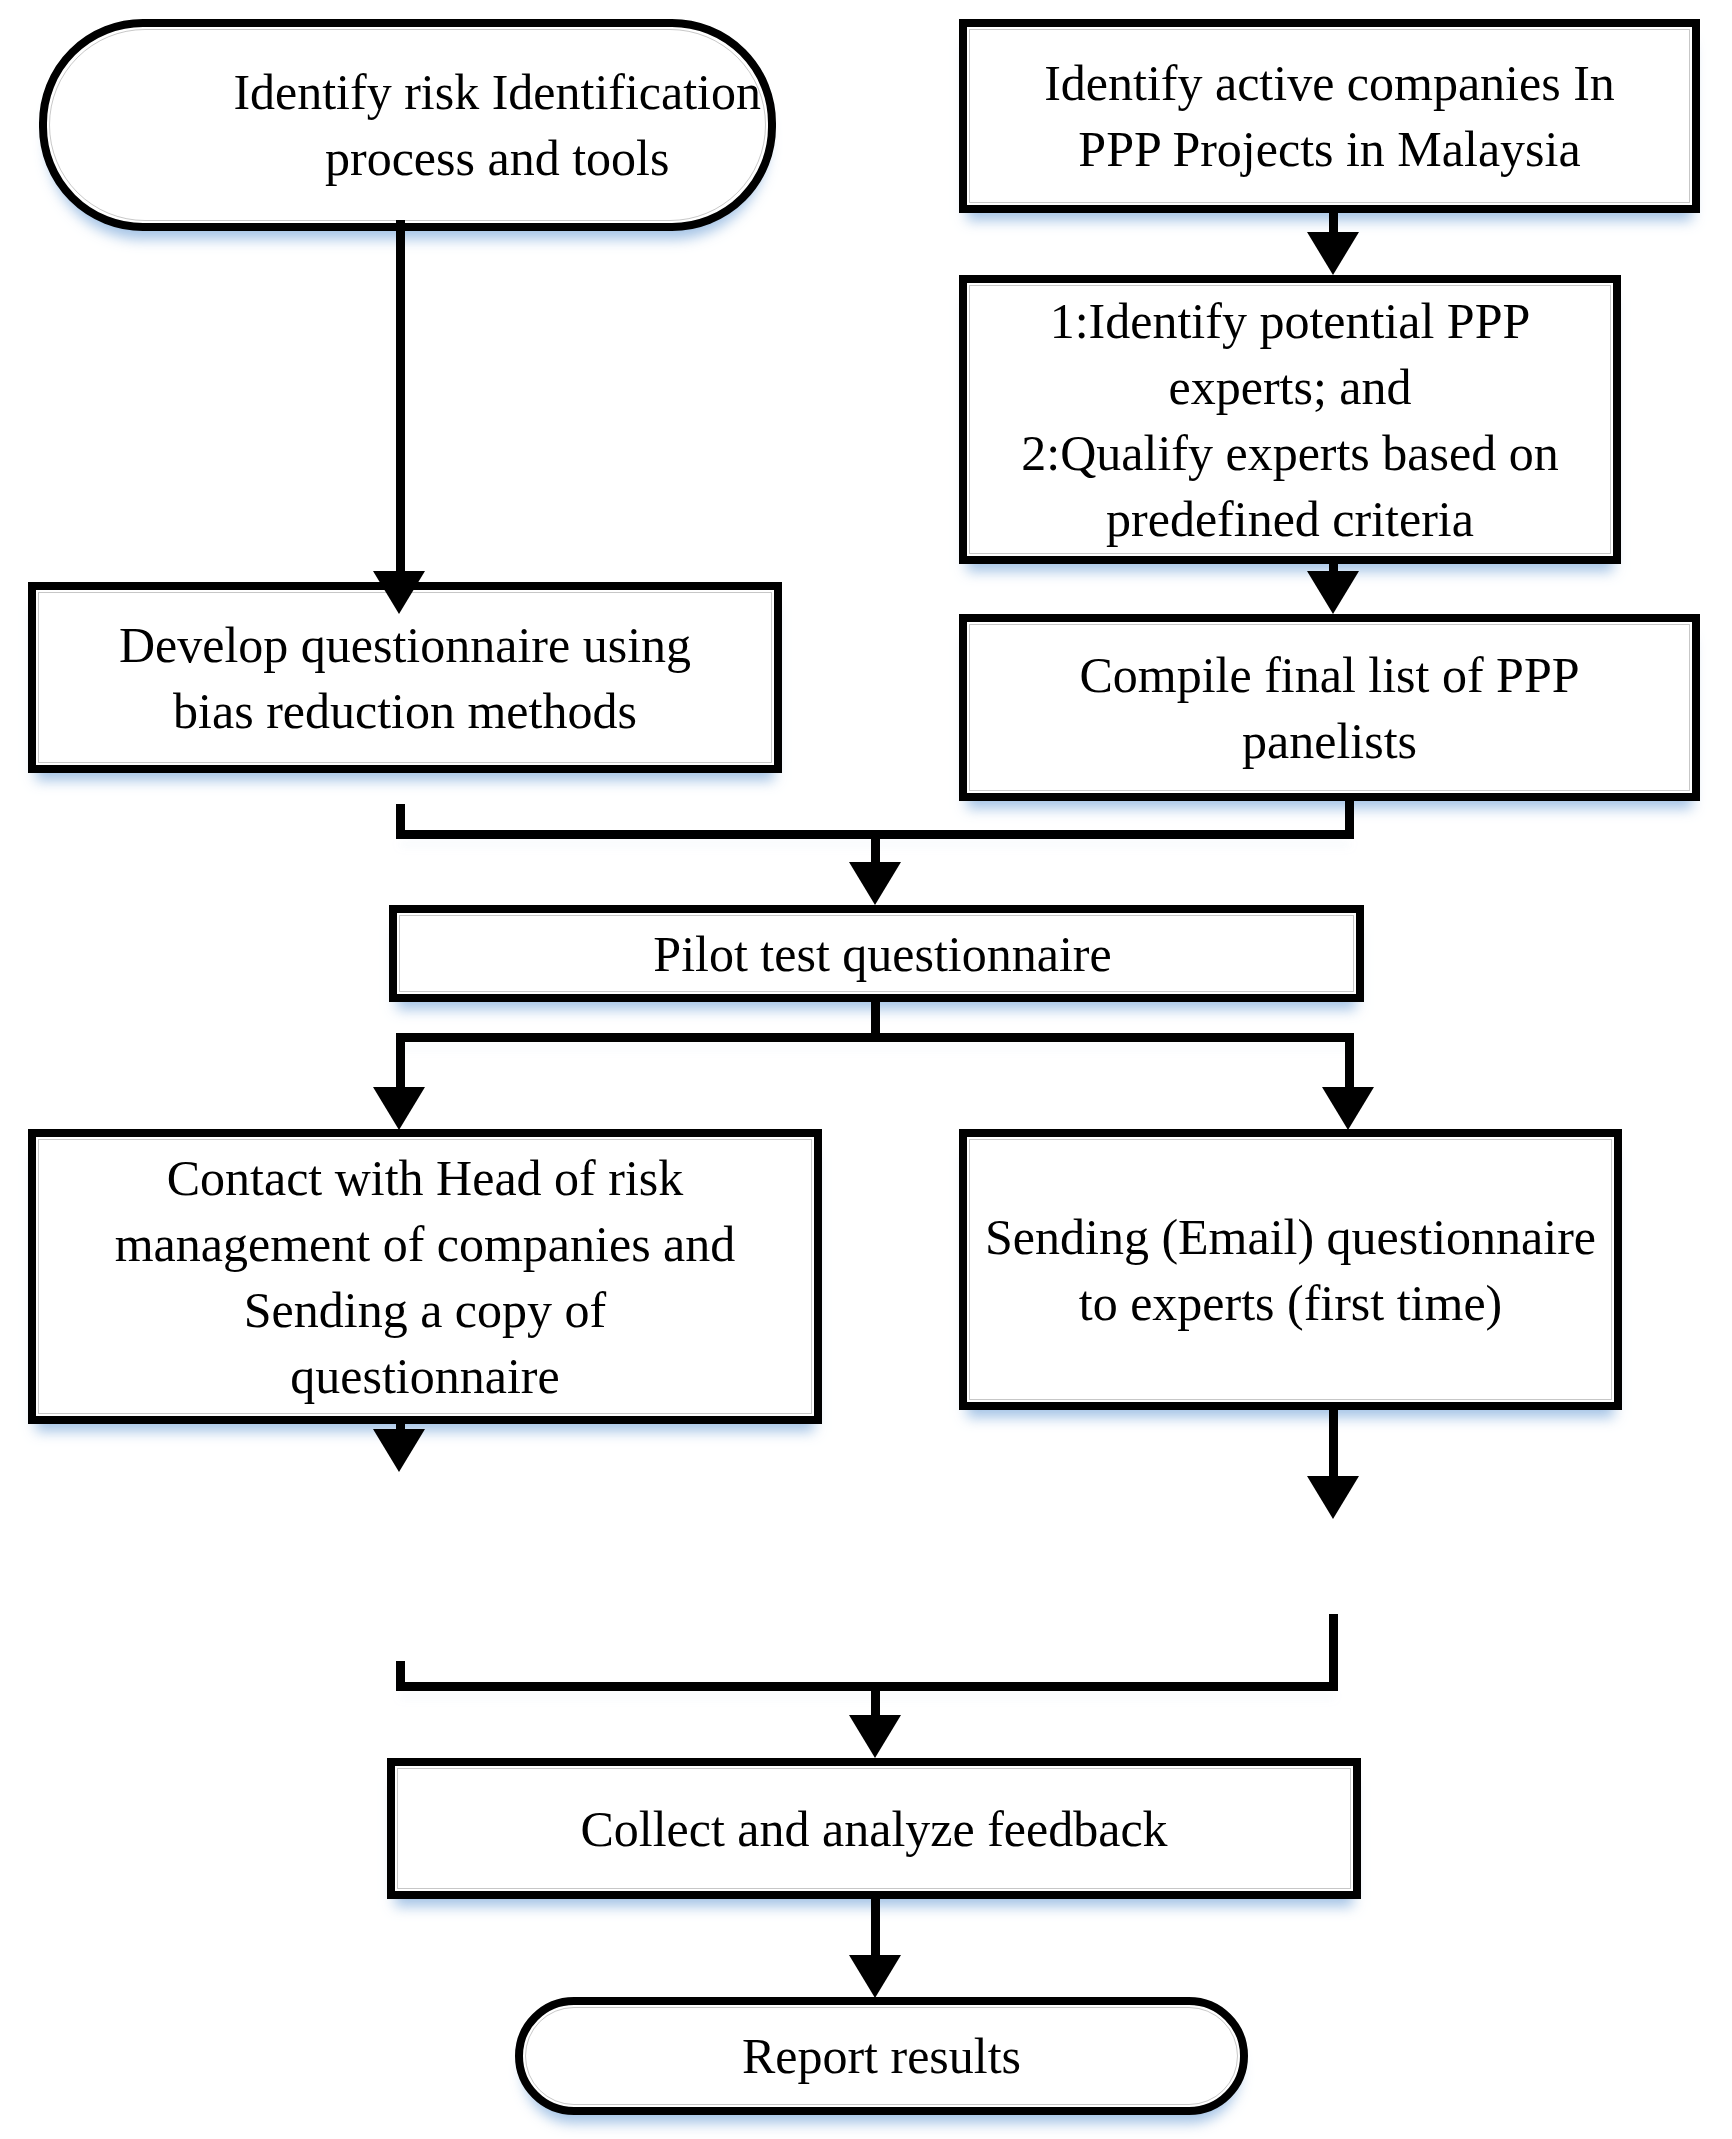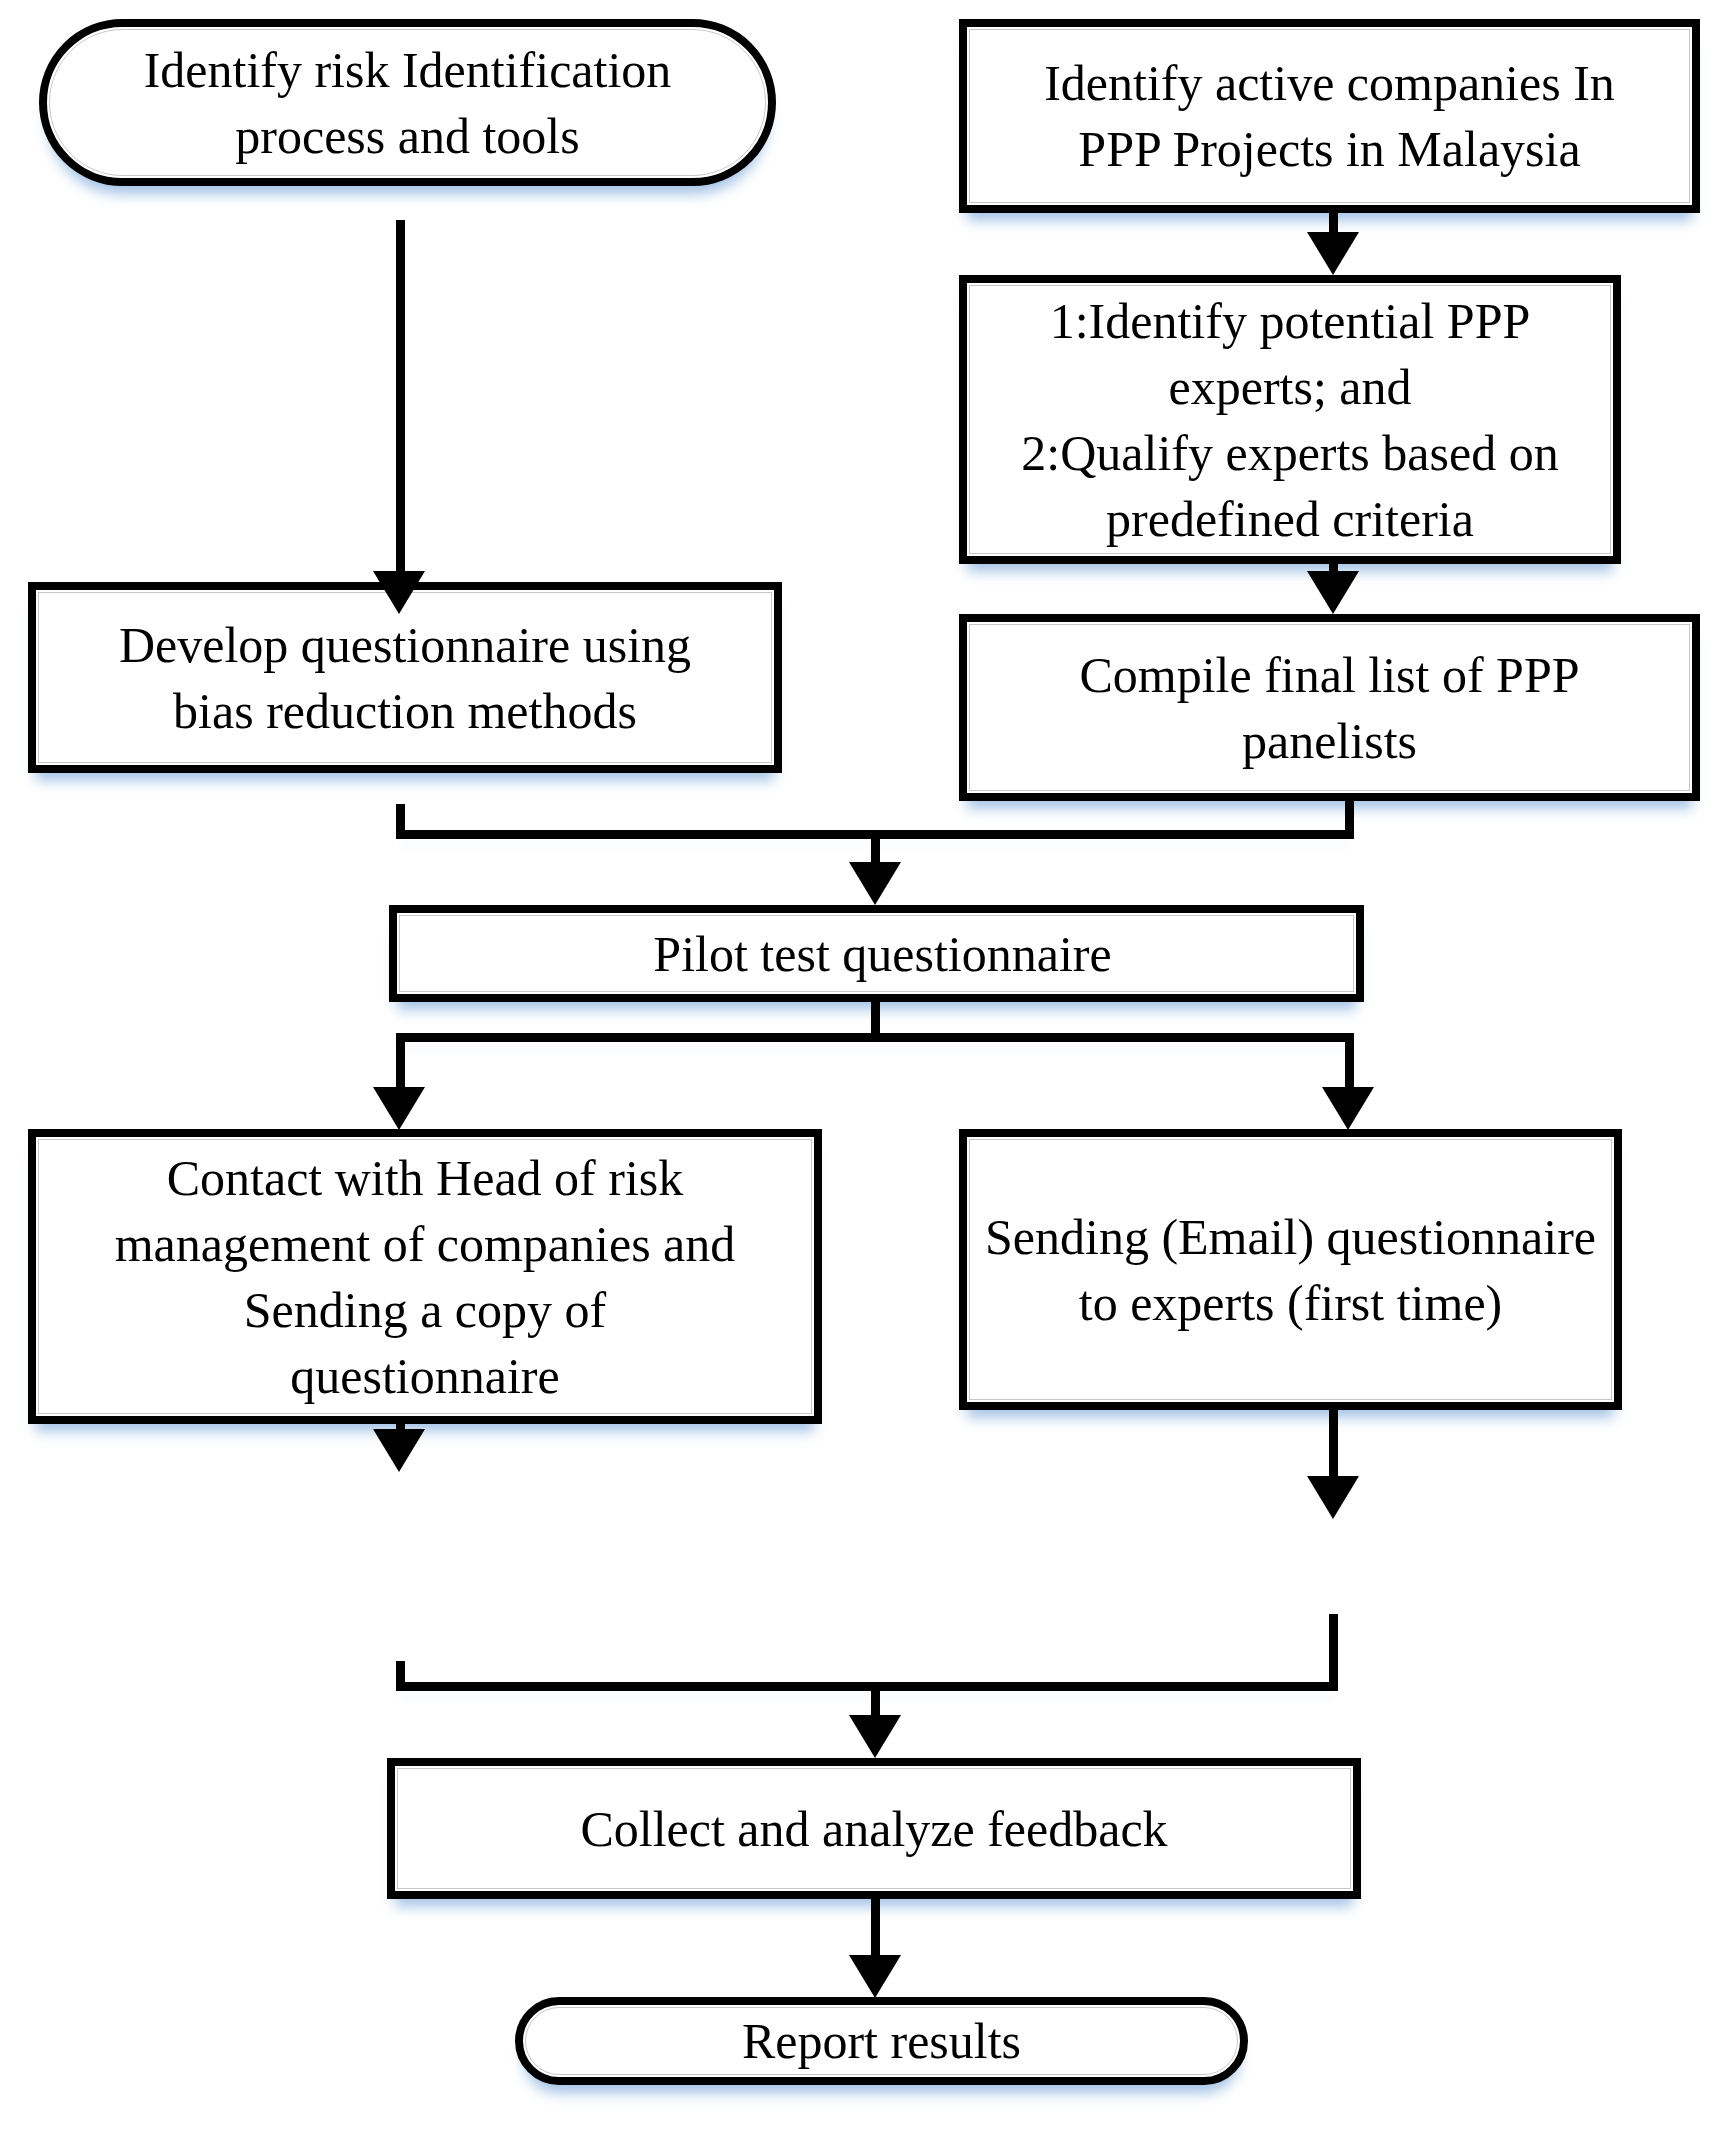--- a/index.html
+++ b/index.html
@@ -46,21 +46,21 @@
     border-left:26px solid transparent;
     border-right:26px solid transparent;
     border-top:43px solid #000000;
   }
 </style>
 </head>
 <body>
 
 <div id="canvas">
 
-  <div class="node stadium" style="left:39px;top:19.4px;width:737px;height:167px;">
+  <div class="node stadium" style="left:39px;top:19.4px;width:737px;height:212px;justify-content:flex-end;">
     <span class="label">Identify risk Identification
 process and tools</span>
   </div>
 
   <div class="node" style="left:959px;top:19.4px;width:741px;height:194px;">
     <span class="label">Identify active companies In
 PPP Projects in Malaysia</span>
   </div>
 
   <div class="node" style="left:959px;top:275px;width:662px;height:289px;">
@@ -95,21 +95,21 @@
     <span class="label">Sending (Email) questionnaire
 to experts (first time)</span>
   </div>
 
 
 
   <div class="node" style="left:387px;top:1758px;width:974px;height:141px;">
     <span class="label">Collect and analyze feedback</span>
   </div>
 
-  <div class="node stadium-sm" style="left:515px;top:1997px;width:733px;height:88px;">
+  <div class="node stadium-sm" style="left:515px;top:1997px;width:733px;height:118px;">
     <span class="label">Report results</span>
   </div>
 
   <div class="vline" style="left:396px;top:220px;height:354px;"></div>
   <div class="head" style="left:373px;top:571px;"></div>
 
   <div class="vline" style="left:1329px;top:213px;height:22px;"></div>
   <div class="head" style="left:1307px;top:232px;"></div>
 
   <div class="vline" style="left:1329px;top:563px;height:11px;"></div>

